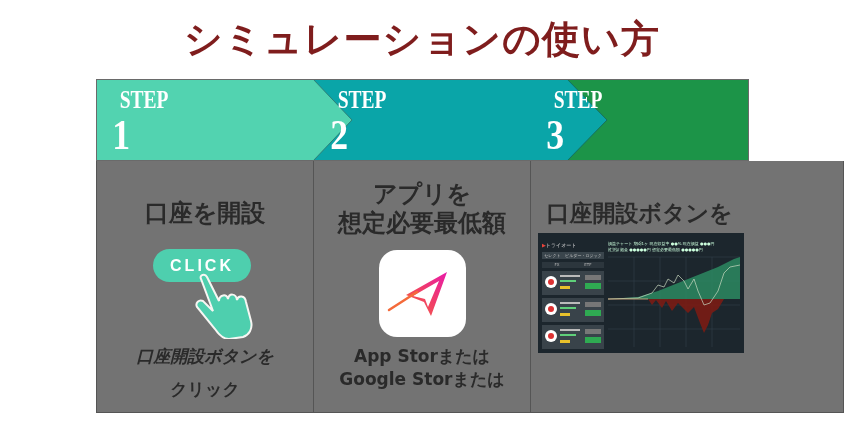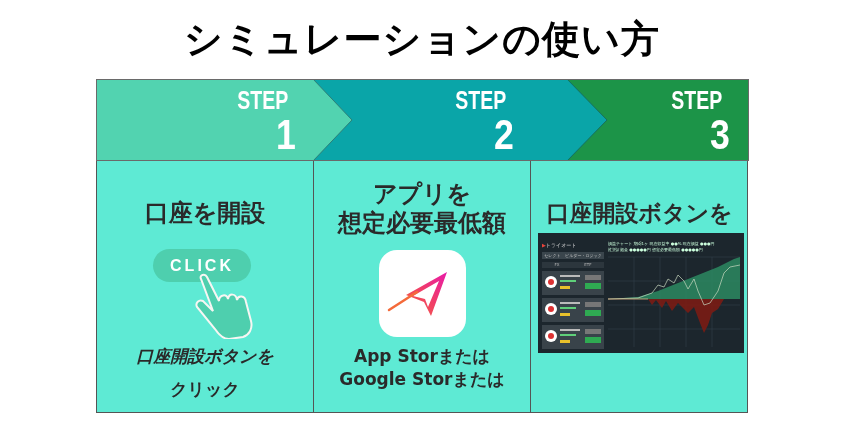--- a/index.html
+++ b/index.html
@@ -1,27 +1,27 @@
 <!DOCTYPE html>
 <html><head>
 <meta charset="utf-8">
 <style>
   html,body{margin:0;padding:0;}
   body{width:844px;height:422px;background:#ffffff;position:relative;overflow:hidden;
        font-family:"DejaVu Sans","Liberation Sans",sans-serif;color:#222;}
   .title{position:absolute;left:0;top:14px;width:844px;text-align:center;
-         font-size:38px;font-weight:bold;color:#000000;letter-spacing:1px;}
+         font-size:38px;font-weight:bold;color:#7f1d1d;letter-spacing:1px;}
   .banner{position:absolute;left:96px;top:79px;width:653px;height:82px;}
   .banner svg{position:absolute;left:0;top:0;}
-  .step-label{position:absolute;top:0;width:216px;text-align:right;color:#fff;
-              font-family:Liberation Sans, sans-serif;font-weight:bold;}
+  .step-label{position:absolute;top:0;width:216px;text-align:left;color:#fff;
+              font-family:Liberation Serif, serif;font-weight:bold;}
   .step-word{display:block;font-size:25px;line-height:28px;margin-top:7px;transform:scaleX(0.78);}
   .step-num{display:block;font-size:42px;line-height:42px;transform:scaleX(0.85);}
-  .cards{position:absolute;left:96px;top:161px;width:652px;height:252px;
-         border:1px solid #555;border-top:none;background:#5eead4;box-sizing:border-box;}
+  .cards{position:absolute;left:96px;top:161px;width:748px;height:252px;
+         border:1px solid #555;border-top:none;background:#737373;box-sizing:border-box;}
   .card{position:absolute;top:0;height:251px;}
   .divider{position:absolute;top:0;width:1px;height:251px;background:#555;}
   .card-heading{position:absolute;left:0;width:100%;text-align:center;font-weight:bold;
                 font-size:24px;color:#2a2a2a;line-height:30px;}
   .card-caption{position:absolute;left:0;width:100%;text-align:center;font-weight:bold;
                 font-size:17px;color:#2a2a2a;line-height:23px;}
   .click-pill{position:absolute;left:56px;top:88px;width:98px;height:33px;border-radius:17px;
               background:#4ecfae;color:#fff;font-size:16px;font-weight:bold;letter-spacing:3px;
               text-align:center;line-height:33px;font-family:"Liberation Sans",sans-serif;}
   .hand{position:absolute;left:98px;top:112px;}

